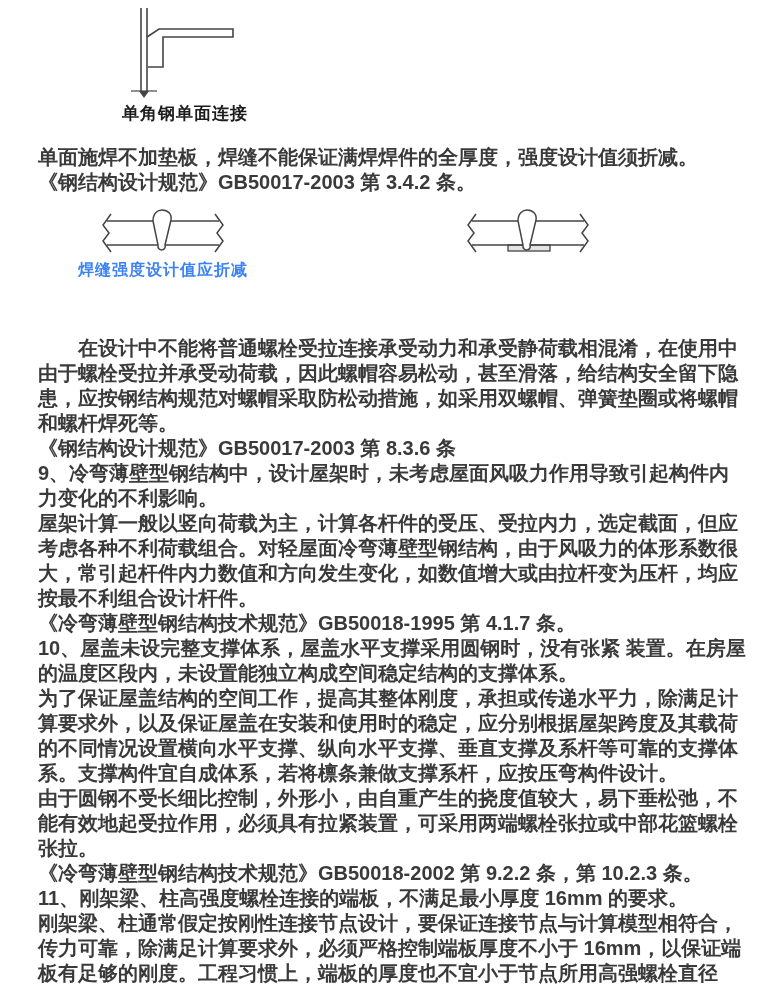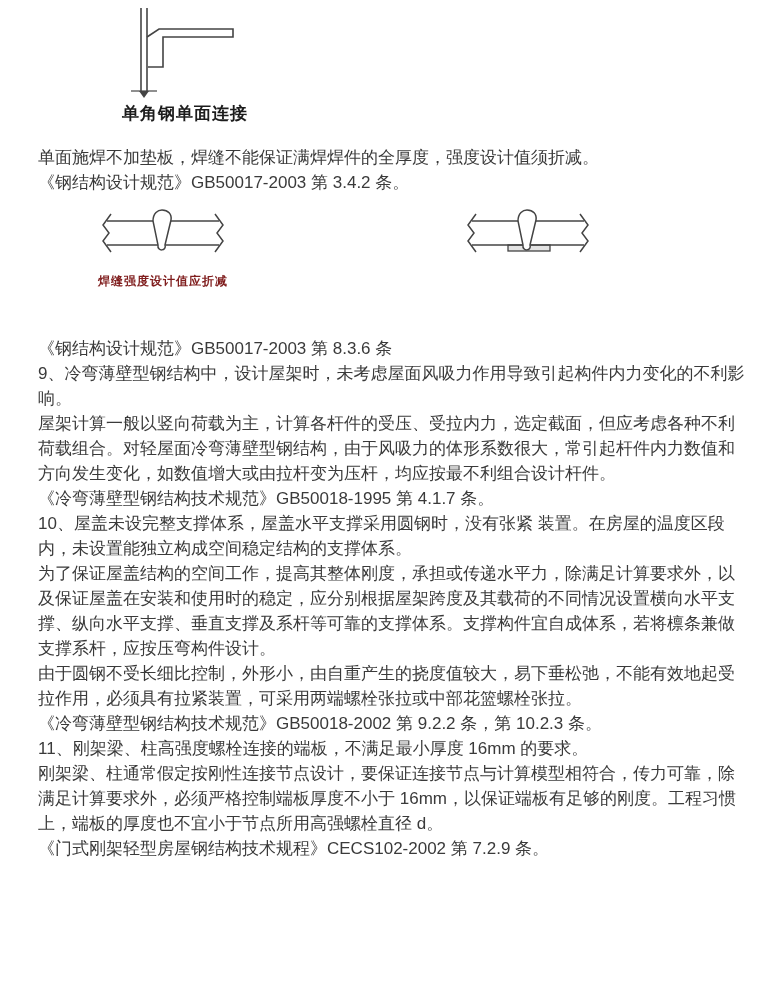--- a/index.html
+++ b/index.html
@@ -15,30 +15,30 @@
   .fig-angle svg{display:block;}
   .fig-angle figcaption{
     margin-top:4px;text-align:center;
     font-weight:bold;font-size:17px;color:#1c1c1c;letter-spacing:1px;
     font-family:Liberation Sans, sans-serif;
     white-space:nowrap;
   }
 
   
   .intro{margin-top:20px;}
-  p.t{margin:0;font-size:17px;line-height:25px;}
+  p.t{margin:0;font-size:20px;line-height:25px;font-weight:bold;}
 
   
   .weld-row{position:relative;height:79px;margin-top:12px;}
   .fig-weld{position:absolute;top:0;margin:0;width:190px;text-align:center;}
   .fig-weld.left{left:30px;}
   .fig-weld.right{left:395px;}
   .fig-weld svg{display:block;margin:0 auto;}
   .fig-weld figcaption{
-    margin-top:16px;font-weight:bold;font-size:12px;color:#7f1d1d;
+    margin-top:3px;font-weight:bold;font-size:16px;color:#3b82f6;
     letter-spacing:1px;white-space:nowrap;
     font-family:"Liberation Serif","DejaVu Serif",serif;
   }
 
   
   .main{margin-top:50px;}
   .main p.t.indent{text-indent:2em;}
 </style>
 </head>
 <body>
@@ -81,20 +81,21 @@
 
     <figure class="fig-weld right">
       <svg width="130" height="50" viewBox="0 0 130 50">
         <rect x="45" y="38" width="42" height="6" fill="#e3e3e3" stroke="#444444" stroke-width="1.3"></rect>
         <use href="#weld-base"></use>
       </svg>
     </figure>
   </div>
 
   <div class="main">
+    <p class="t indent">在设计中不能将普通螺栓受拉连接承受动力和承受静荷载相混淆，在使用中由于螺栓受拉并承受动荷载，因此螺帽容易松动，甚至滑落，给结构安全留下隐患，应按钢结构规范对螺帽采取防松动措施，如采用双螺帽、弹簧垫圈或将螺帽和螺杆焊死等。</p>
     <p class="t">《钢结构设计规范》GB50017-2003 第 8.3.6 条</p>
 
     <p class="t">9、冷弯薄壁型钢结构中，设计屋架时，未考虑屋面风吸力作用导致引起构件内力变化的不利影响。</p>
     <p class="t">屋架计算一般以竖向荷载为主，计算各杆件的受压、受拉内力，选定截面，但应考虑各种不利荷载组合。对轻屋面冷弯薄壁型钢结构，由于风吸力的体形系数很大，常引起杆件内力数值和方向发生变化，如数值增大或由拉杆变为压杆，均应按最不利组合设计杆件。</p>
     <p class="t">《冷弯薄壁型钢结构技术规范》GB50018-1995 第 4.1.7 条。</p>
 
     <p class="t">10、屋盖未设完整支撑体系，屋盖水平支撑采用圆钢时，没有张紧 装置。在房屋的温度区段内，未设置能独立构成空间稳定结构的支撑体系。</p>
     <p class="t">为了保证屋盖结构的空间工作，提高其整体刚度，承担或传递水平力，除满足计算要求外，以及保证屋盖在安装和使用时的稳定，应分别根据屋架跨度及其载荷的不同情况设置横向水平支撑、纵向水平支撑、垂直支撑及系杆等可靠的支撑体系。支撑构件宜自成体系，若将檩条兼做支撑系杆，应按压弯构件设计。</p>
     <p class="t">由于圆钢不受长细比控制，外形小，由自重产生的挠度值较大，易下垂松弛，不能有效地起受拉作用，必须具有拉紧装置，可采用两端螺栓张拉或中部花篮螺栓张拉。</p>
     <p class="t">《冷弯薄壁型钢结构技术规范》GB50018-2002 第 9.2.2 条，第 10.2.3 条。</p>

